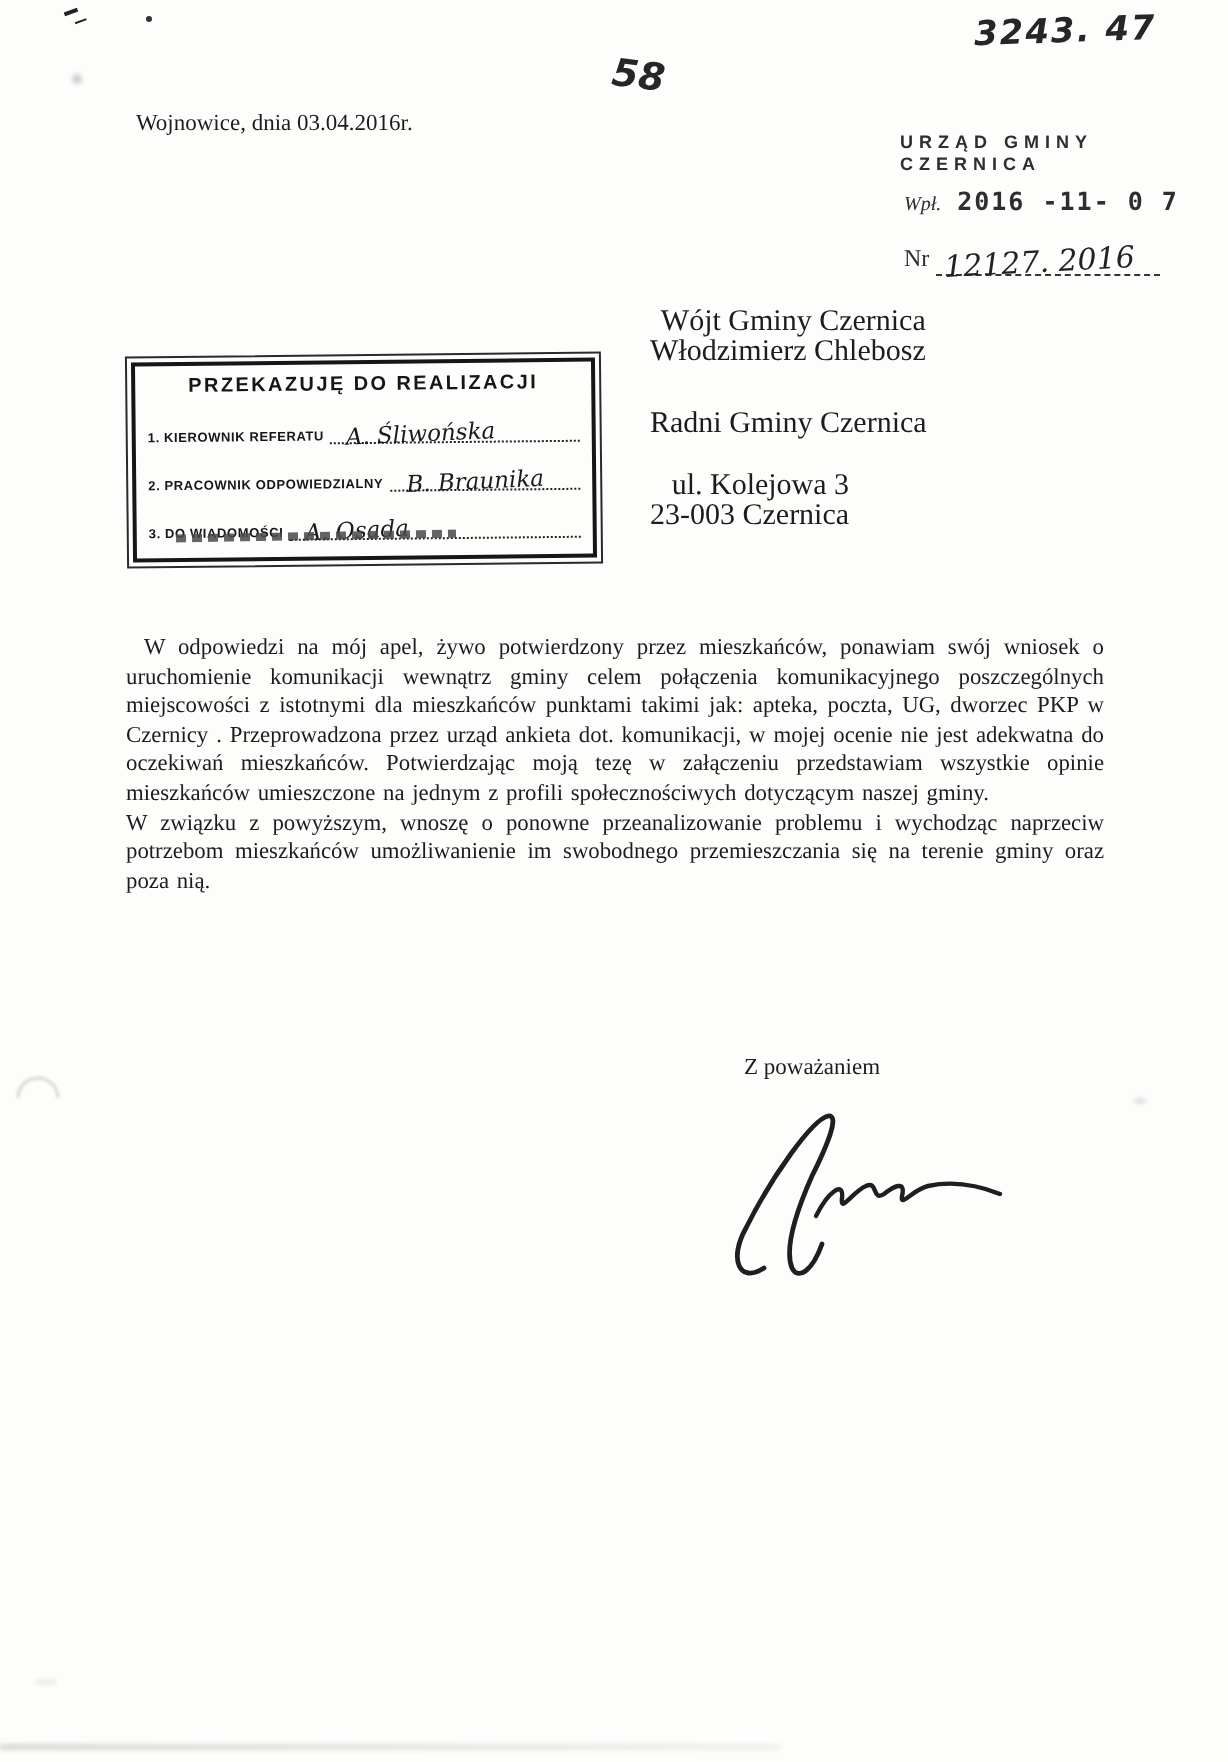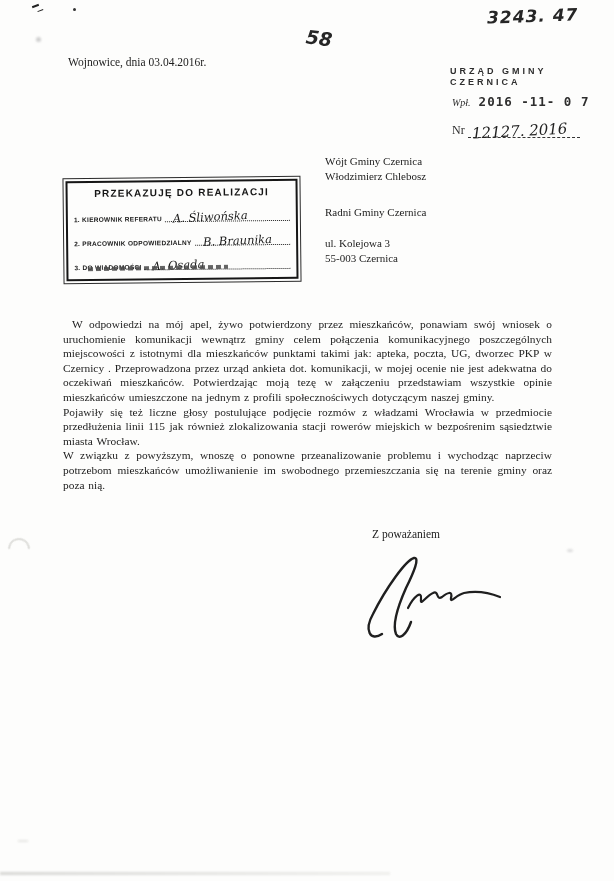--- a/index.html
+++ b/index.html
@@ -44,21 +44,21 @@
   .route-label { font-family:"Liberation Sans", sans-serif; font-weight:bold;
                  font-size:6.5px; letter-spacing:0.3px; white-space:nowrap; }
   .route-line { flex:1; border-bottom:1.5px dotted #222; margin-left:3px;
                 position:relative; height:13px; }
   .route-value { position:absolute; left:8px; bottom:-3px; font-style:italic; font-size:11.5px;
                  font-family:"DejaVu Serif", serif; transform:rotate(-2deg); white-space:nowrap; color:#1a1a1a; }
   .smudge { left:88px; top:266px; width:140px; height:4px; opacity:.85; transform:rotate(-1deg);
             background:repeating-linear-gradient(90deg,#4a4a4a 0 5px, transparent 5px 8px); filter:blur(.3px); }
 
   
-  .rec { font-size:11px; line-height:15px; }
+  .rec { font-size:15px; line-height:15px;text-align:right; }
   .rec-office  { left:325px; top:154px; }
   .rec-council { left:325px; top:205px; }
   .rec-address { left:325px; top:236px; }
 
   
   .subject { left:0; right:0; top:296px; text-align:center; font-size:11.5px; }
   .body-text { left:63px; top:317px; width:489px; font-size:11.4px; line-height:14.6px;
                text-align:justify; word-spacing:1px; }
   .body-text p { margin:0; }
   .p-first { text-indent:9px; }
@@ -135,27 +135,26 @@
   </div>
   <div class="abs smudge"></div>
 
   <div class="abs rec rec-office">
     <div>Wójt Gminy Czernica</div>
     <div>Włodzimierz Chlebosz</div>
   </div>
   <div class="abs rec rec-council">Radni Gminy Czernica</div>
   <div class="abs rec rec-address">
     <div>ul. Kolejowa 3</div>
-    <div>55-003 Czernica</div>
+    <div>23-003 Czernica</div>
   </div>
 
 
   <div class="abs body-text">
     <p class="p-first">W odpowiedzi na mój apel, żywo potwierdzony przez mieszkańców, ponawiam swój wniosek o uruchomienie komunikacji wewnątrz gminy celem połączenia komunikacyjnego poszczególnych miejscowości z istotnymi dla mieszkańców punktami takimi jak: apteka, poczta, UG, dworzec PKP w Czernicy . Przeprowadzona przez urząd ankieta dot. komunikacji, w mojej ocenie nie jest adekwatna do oczekiwań mieszkańców. Potwierdzając moją tezę w załączeniu przedstawiam wszystkie opinie mieszkańców umieszczone na jednym z profili społecznościwych dotyczącym naszej gminy.</p>
-    <p>Pojawiły się też liczne głosy postulujące podjęcie rozmów z władzami Wrocławia w przedmiocie przedłużenia linii 115 jak również zlokalizowania stacji rowerów miejskich w bezpośrenim sąsiedztwie miasta Wrocław.</p>
     <p>W związku z powyższym, wnoszę o ponowne przeanalizowanie problemu i wychodząc naprzeciw potrzebom mieszkańców umożliwanienie im swobodnego przemieszczania się na terenie gminy oraz poza nią.</p>
   </div>
 
   <div class="abs closing">Z poważaniem</div>
   <svg class="abs signature" width="150" height="95" viewBox="0 0 150 95" fill="none">
     <path d="M26,88 C14,96 8,84 17,68 C30,42 50,14 58,12 C64,11 58,26 50,42 C42,60 36,78 40,88 C43,94 50,90 55,76" stroke="#1f1f1f" stroke-width="2.4" stroke-linecap="round" fill="none"></path>
     <path d="M52,62 C58,50 66,44 65,53 C64,61 70,50 77,47 C83,44 80,55 86,51 C91,47 97,44 95,52 C94,58 100,49 108,47 C122,44 134,47 144,51" stroke="#1f1f1f" stroke-width="2.2" stroke-linecap="round" fill="none"></path>
   </svg>
 
 </div>

